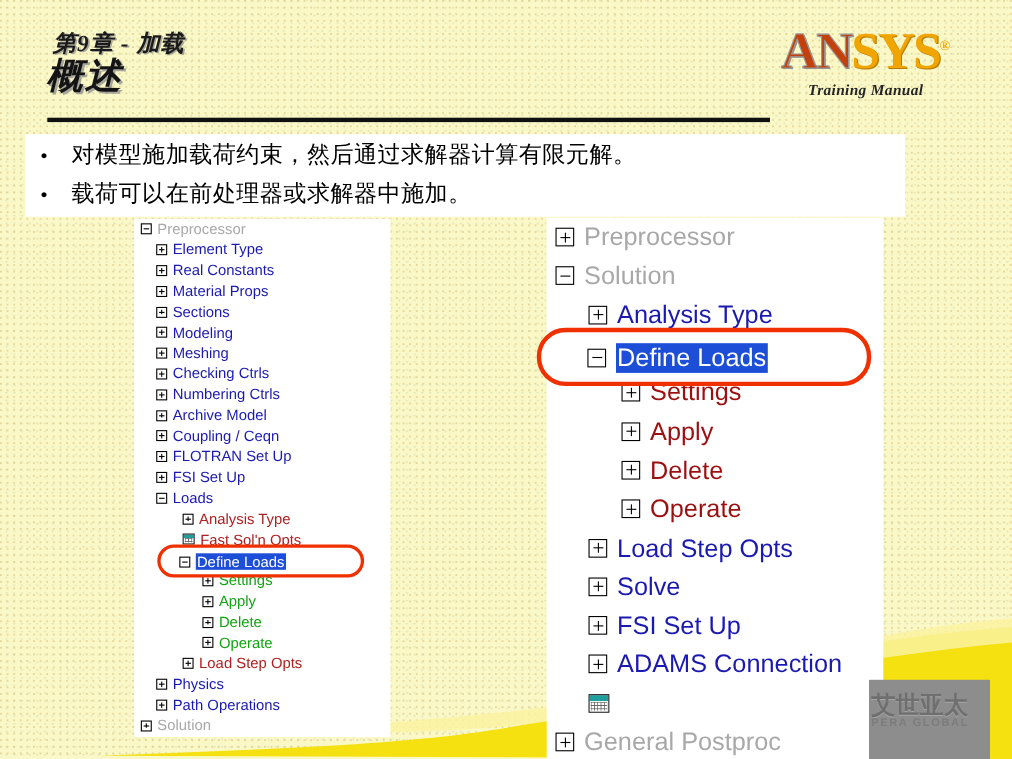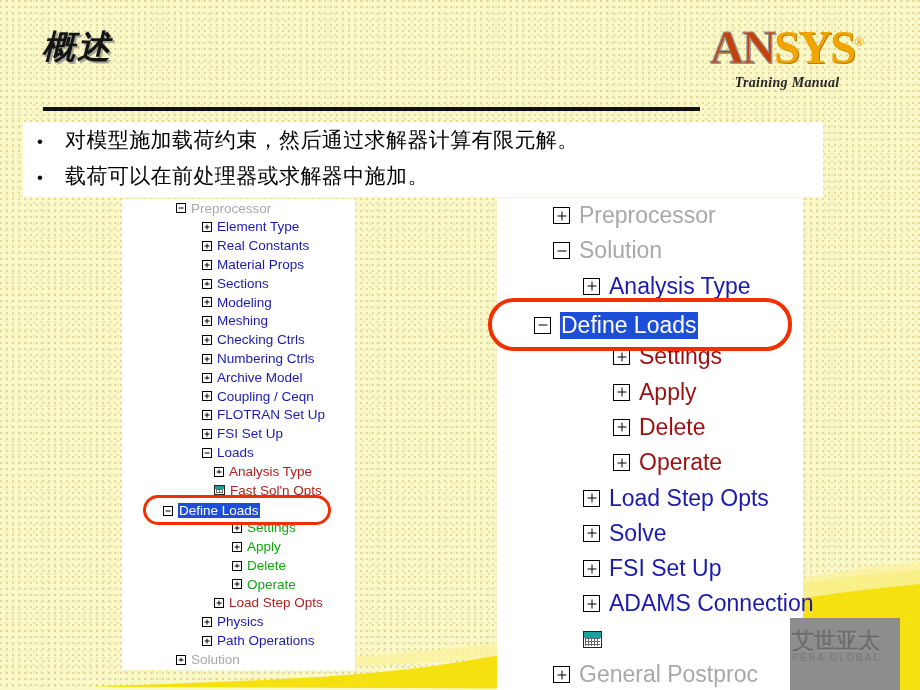--- a/index.html
+++ b/index.html
@@ -170,21 +170,20 @@
     top: 198px;
     width: 306px;
     height: 492px;
   }
 
   .tnode {
     display: flex;
     align-items: center;
     white-space: nowrap;
     line-height: 1;
-    margin-left: 48px;
   }
 
   
   .pm {
     position: relative;
     flex: none;
     border: 1px solid #000000;
     background: #ffffff;
     box-sizing: border-box;
   }
@@ -236,21 +235,21 @@
   #tree-left .menuicon { width: 11px; height: 10px; margin-right: 5px; }
   #tree-left .lbl { font-family: "Liberation Sans", sans-serif; }
 
   
   #tree-right .tnode { height: 35.3px; font-size: 23px; }
   #tree-right .pm { width: 17px; height: 17px; margin-right: 9px; }
   #tree-right .menuicon { width: 19px; height: 17px; margin-right: 9px; }
 
   
   .lv0 { padding-left: 6px; }
-  .lv1 { padding-left: 32px; }
+  .lv1 { padding-left: 20px; }
   .lv2 { padding-left: 44px; }
 
   #tree-right .lv0 { padding-left: 8px; }
   #tree-right .lv1 { padding-left: 38px; }
   #tree-right .lv2 { padding-left: 68px; }
 
   
   .c-gray  { color: #a8a8a8; }
   .c-blue  { color: #1a1ab0; }
   .c-red   { color: #9c1010; }
@@ -328,20 +327,21 @@
 <div id="slide">
 
   <div id="bg-texture"></div>
 
   <svg id="swoosh" viewBox="0 0 920 130" preserveAspectRatio="none">
     <path d="M 920,10 C 760,22 660,52 560,80 C 470,104 400,112 300,118 C 230,122 160,124 90,127 L 920,130 Z" fill="#f5e010"></path>
     <path d="M 920,2 C 780,14 700,44 600,74 C 520,98 440,104 340,106 C 250,108 170,110 110,112 C 250,104 400,96 520,80 C 660,62 790,36 920,24 Z" fill="#faf2a0" opacity="0.85"></path>
   </svg>
 
   <div id="title-block">
+    <div class="title-line1">第9章 - 加载</div>
     <div class="title-line2">概述</div>
   </div>
   <div id="title-rule"></div>
 
   <div id="logo-block">
     <div class="logo-word"><span class="logo-an">AN</span><span class="logo-sys">SYS</span><span class="logo-reg">®</span></div>
     <div class="logo-sub">Training Manual</div>
   </div>
 
   <div id="bullet-panel">

